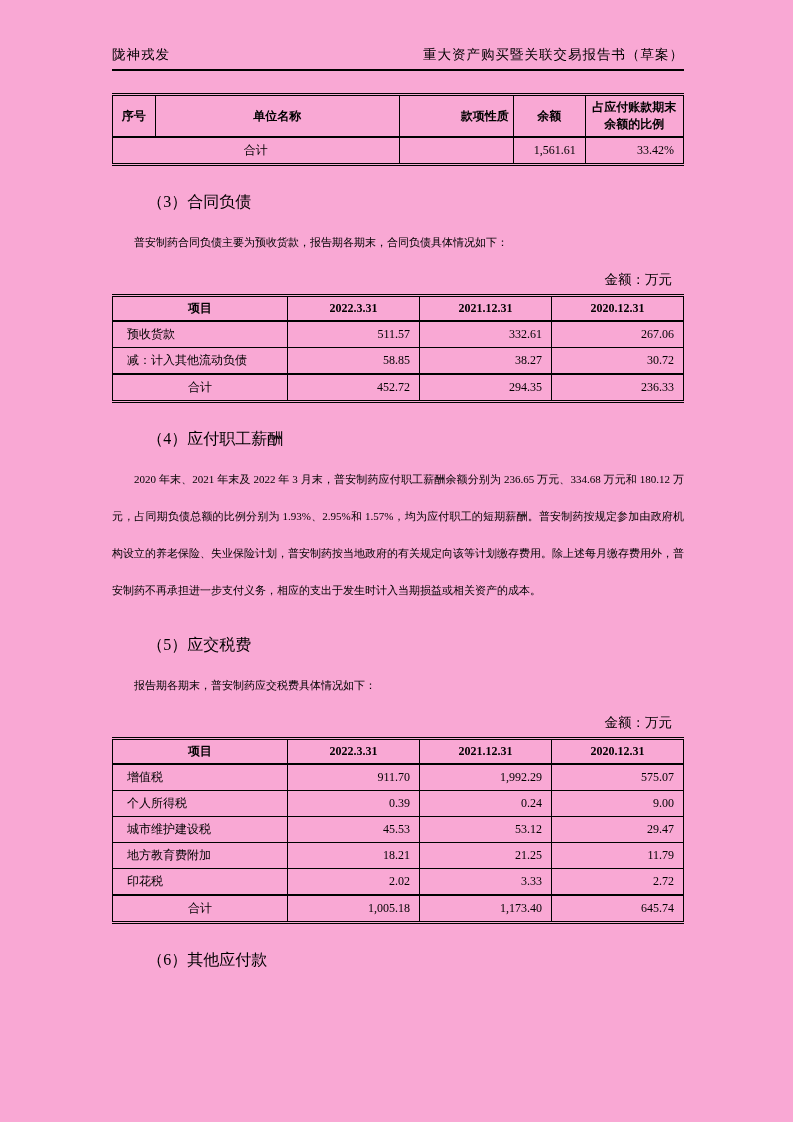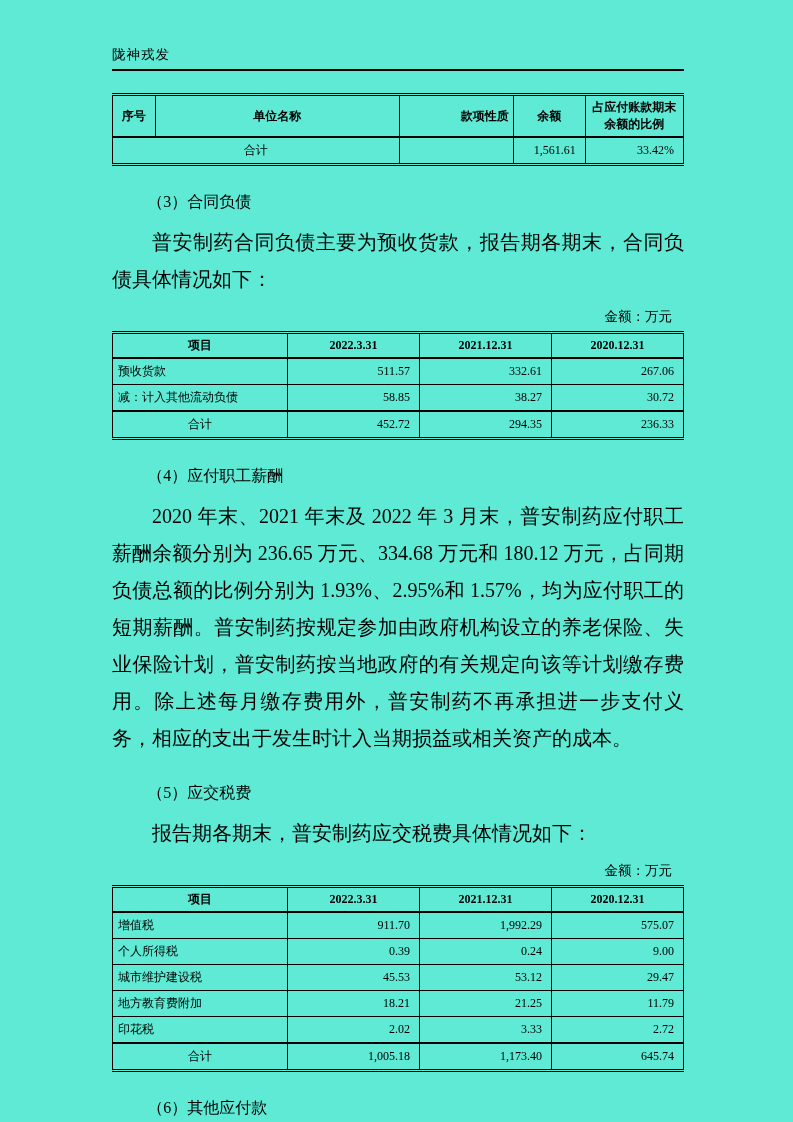--- a/index.html
+++ b/index.html
@@ -1,21 +1,21 @@
 <!DOCTYPE html>
 <html><head>
 <meta charset="utf-8">
 <style>
   html,body{margin:0;padding:0;background:#ffffff;}
   .page{
     position:relative;
     width:793px;height:1122px;
     box-sizing:border-box;
     padding:46px 109px 56px 112px;
-    background:#5eead4;color:#000;
+    background:#f9a8d4;color:#000;
     font-family:"Liberation Serif","DejaVu Serif",serif;
     display:flex;flex-direction:column;
     overflow:hidden;
   }
   
   .doc-header{
     display:flex;justify-content:space-between;align-items:flex-end;
     font-size:13.5px;letter-spacing:1px;
     border-bottom:2px solid #000;
     padding-bottom:5px;
@@ -31,21 +31,21 @@
     padding:4px 6px;
     vertical-align:middle;
     overflow:hidden;
   }
   .fin-table th{
     font-weight:bold;text-align:center;
     border-bottom:2px solid #000;
     padding:3px 4px;
   }
   .fin-table td.num{text-align:right;padding-right:9px;}
-  .fin-table td.label{text-align:left;padding-left:5px;margin-left:23px;}
+  .fin-table td.label{text-align:left;padding-left:14px;margin-left:23px;}
   .fin-table tr.total-row td{
     border-top:2px solid #000;
     font-weight:normal;
   }
   .fin-table td.center{text-align:center;}
   
   .t1 .col-no{width:6.5%;}
   .t1 .col-name{width:44.5%;text-align:center;}
   .t1 .col-nature{width:20%;text-align:right;}
   .t1 .col-bal{width:12%;}
@@ -53,36 +53,37 @@
   
   .t3col .col-item{width:31%;}
   .t3col .col-p{width:23%;}
   .t1{margin-top:22px;}
   
   .sec-heading{
     font-size:16px;font-weight:normal;
     margin:24px 0 0 0;text-indent:2.2em;line-height:24px;
   }
   .para{
-    font-size:20px;line-height:37px;
+    font-size:11px;line-height:37px;
     text-align:justify;text-indent:2em;
     margin:10px 0 0 0;
   }
   .unit-note{
     font-size:13.5px;text-align:right;
     margin:10px 12px 5px 0;
   }
 </style>
 </head>
 <body>
 
 <div class="page">
 
   <div class="doc-header">
     <span>陇神戎发</span>
+    <span>重大资产购买暨关联交易报告书（草案）</span>
   </div>
 
   <table class="fin-table t1">
     <thead>
       <tr>
         <th class="col-no">序号</th>
         <th class="col-name">单位名称</th>
         <th class="col-nature">款项性质</th>
         <th class="col-bal">余额</th>
         <th class="col-ratio">占应付账款期末余额的比例</th>

